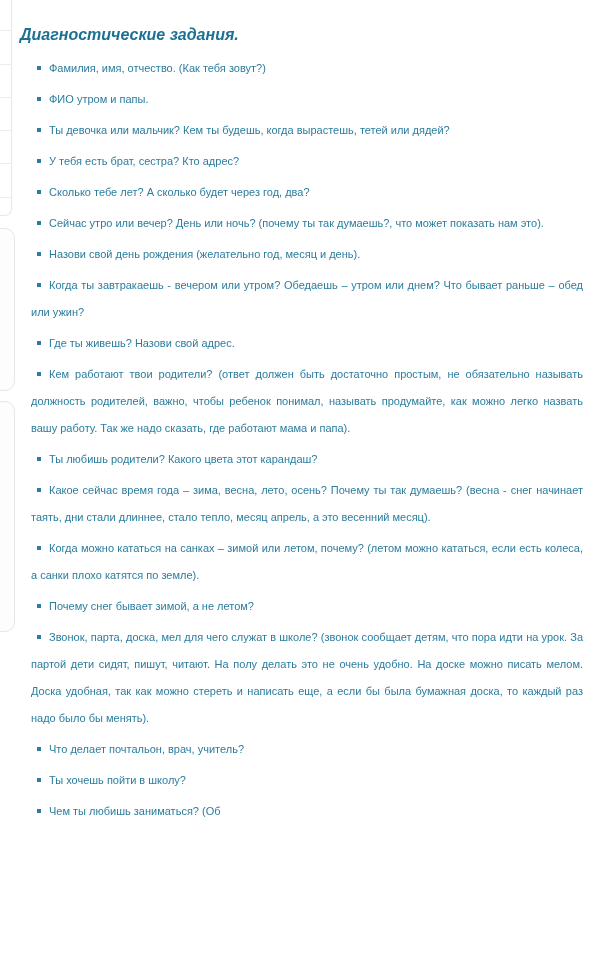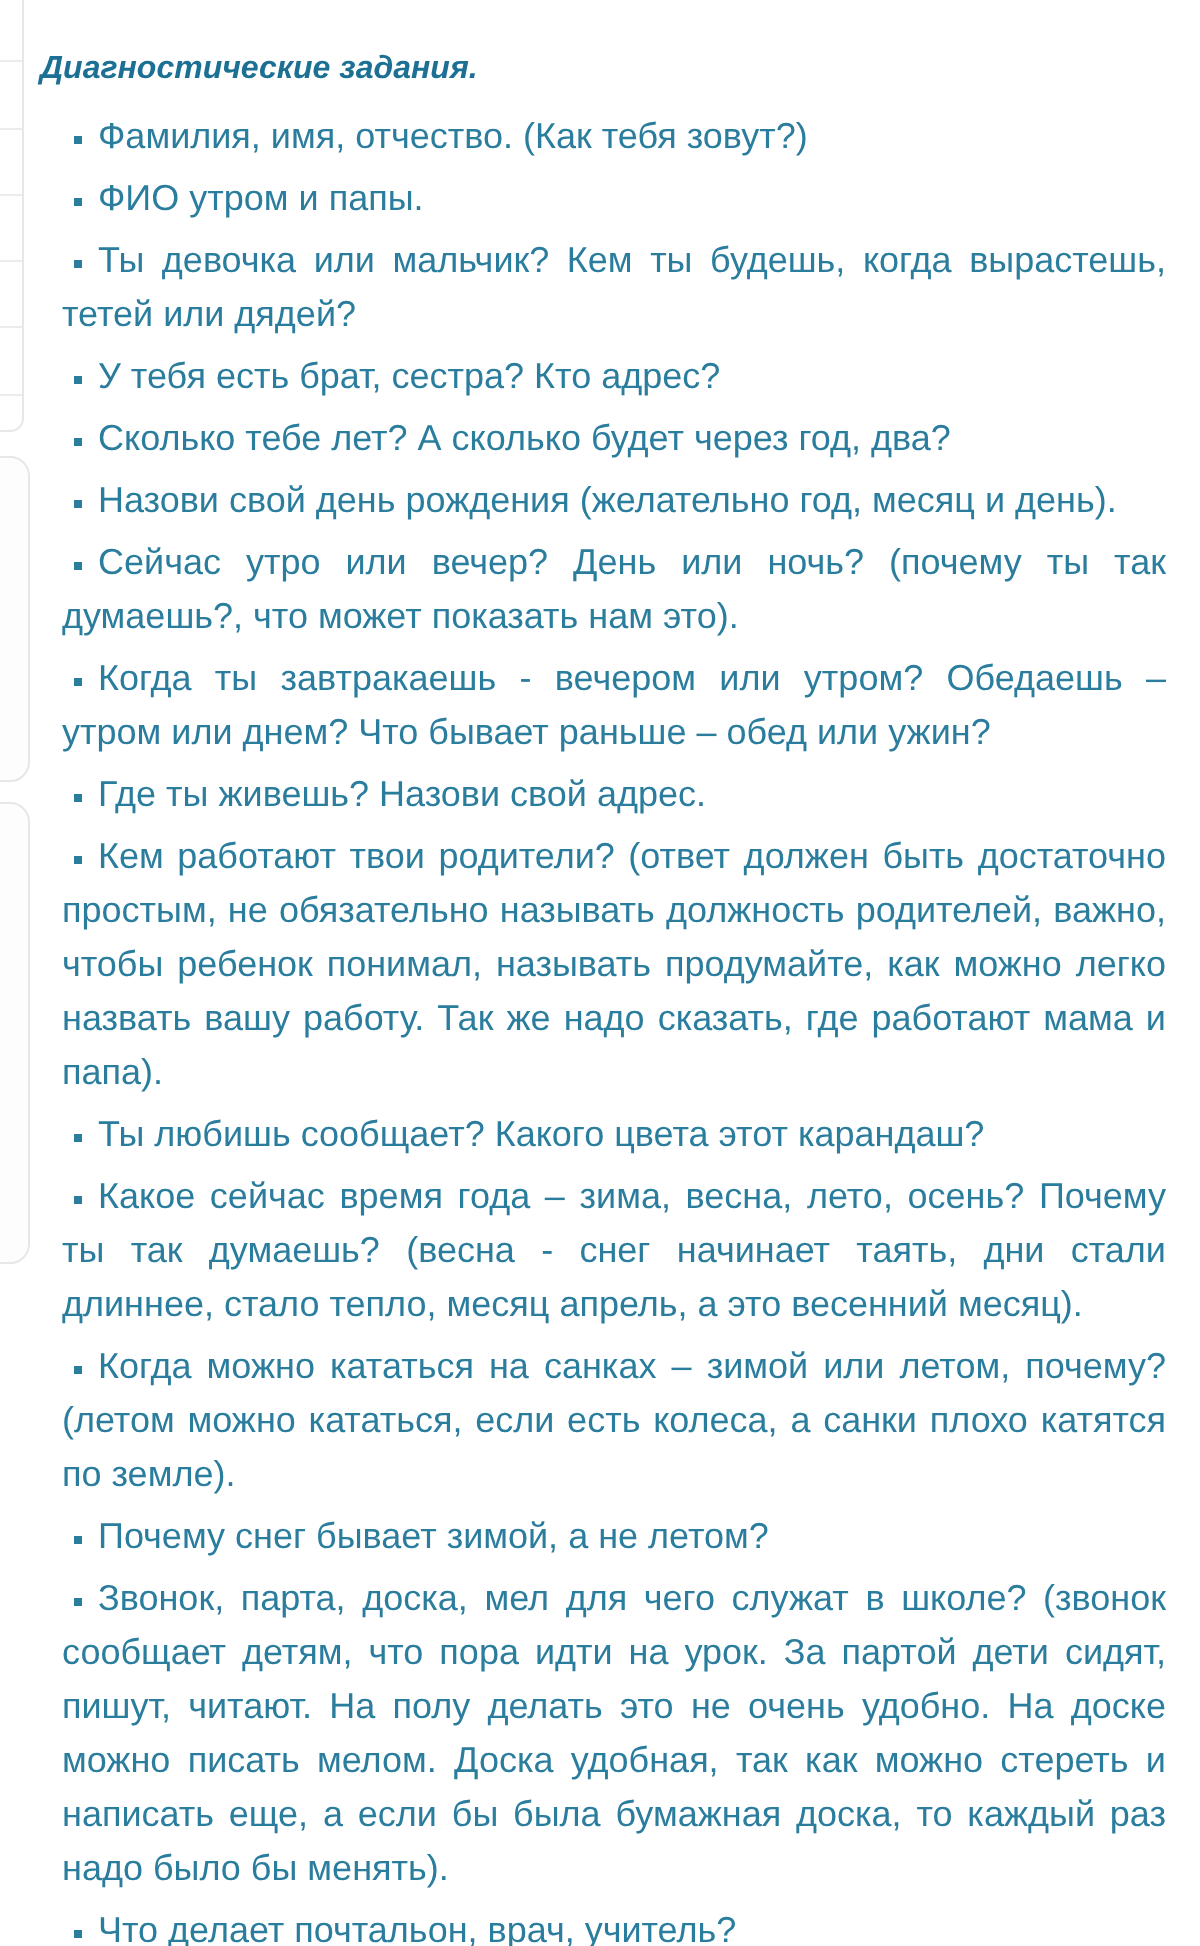--- a/index.html
+++ b/index.html
@@ -42,21 +42,21 @@
   .doc-title {
     font-size: 16px;
     font-weight: bold;
     font-style: italic;
     line-height: 22px;
     margin: 0 0 9px 0;
     color: #1c7093;
   }
   .item {
     margin: 0 0 4px 11px;
-    font-size: 18px;
+    font-size: 11px;
     line-height: 27px;
     color: #2b7d9e;
     text-align: justify;
   }
   .bullet {
     display: inline-block;
     width: 4px; height: 4px;
     background: currentColor;
     margin: 0 8px 0 6px;
     vertical-align: 2px;
@@ -80,26 +80,26 @@
 
 <div class="content">
   <h1 class="doc-title">Диагностические задания.</h1>
 
   <div>
       <p class="item"><span class="bullet"></span><span>Фамилия, имя, отчество. (Как тебя зовут?)</span></p>
       <p class="item"><span class="bullet"></span><span>ФИО утром и папы.</span></p>
       <p class="item"><span class="bullet"></span><span>Ты девочка или мальчик? Кем ты будешь, когда вырастешь, тетей или дядей?</span></p>
       <p class="item"><span class="bullet"></span><span>У тебя есть брат, сестра? Кто адрес?</span></p>
       <p class="item"><span class="bullet"></span><span>Сколько тебе лет? А сколько будет через год, два?</span></p>
+      <p class="item"><span class="bullet"></span><span>Сейчас утро или вечер? День или ночь? (почему ты так думаешь?, что может показать нам это).</span></p>
       <p class="item"><span class="bullet"></span><span>Назови свой день рождения (желательно год, месяц и день).</span></p>
-      <p class="item"><span class="bullet"></span><span>Сейчас утро или вечер? День или ночь? (почему ты так думаешь?, что может показать нам это).</span></p>
       <p class="item"><span class="bullet"></span><span>Когда ты завтракаешь - вечером или утром? Обедаешь – утром или днем? Что бывает раньше – обед или ужин?</span></p>
       <p class="item"><span class="bullet"></span><span>Где ты живешь? Назови свой адрес.</span></p>
       <p class="item"><span class="bullet"></span><span>Кем работают твои родители? (ответ должен быть достаточно простым, не обязательно называть должность родителей, важно, чтобы ребенок понимал, называть продумайте, как можно легко назвать вашу работу. Так же надо сказать, где работают мама и папа).</span></p>
-      <p class="item"><span class="bullet"></span><span>Ты любишь сообщает? Какого цвета этот карандаш?</span></p>
+      <p class="item"><span class="bullet"></span><span>Ты любишь родители? Какого цвета этот карандаш?</span></p>
       <p class="item"><span class="bullet"></span><span>Какое сейчас время года – зима, весна, лето, осень? Почему ты так думаешь? (весна - снег начинает таять, дни стали длиннее, стало тепло, месяц апрель, а это весенний месяц).</span></p>
       <p class="item"><span class="bullet"></span><span>Когда можно кататься на санках – зимой или летом, почему? (летом можно кататься, если есть колеса, а санки плохо катятся по земле).</span></p>
       <p class="item"><span class="bullet"></span><span>Почему снег бывает зимой, а не летом?</span></p>
       <p class="item"><span class="bullet"></span><span>Звонок, парта, доска, мел для чего служат в школе? (звонок сообщает детям, что пора идти на урок. За партой дети сидят, пишут, читают. На полу делать это не очень удобно. На доске можно писать мелом. Доска удобная, так как можно стереть и написать еще, а если бы была бумажная доска, то каждый раз надо было бы менять).</span></p>
       <p class="item"><span class="bullet"></span><span>Что делает почтальон, врач, учитель?</span></p>
       <p class="item"><span class="bullet"></span><span>Ты хочешь пойти в школу?</span></p>
       <p class="item"><span class="bullet"></span><span>Чем ты любишь заниматься? (Об</span></p>
     </div>
 </div>
 

